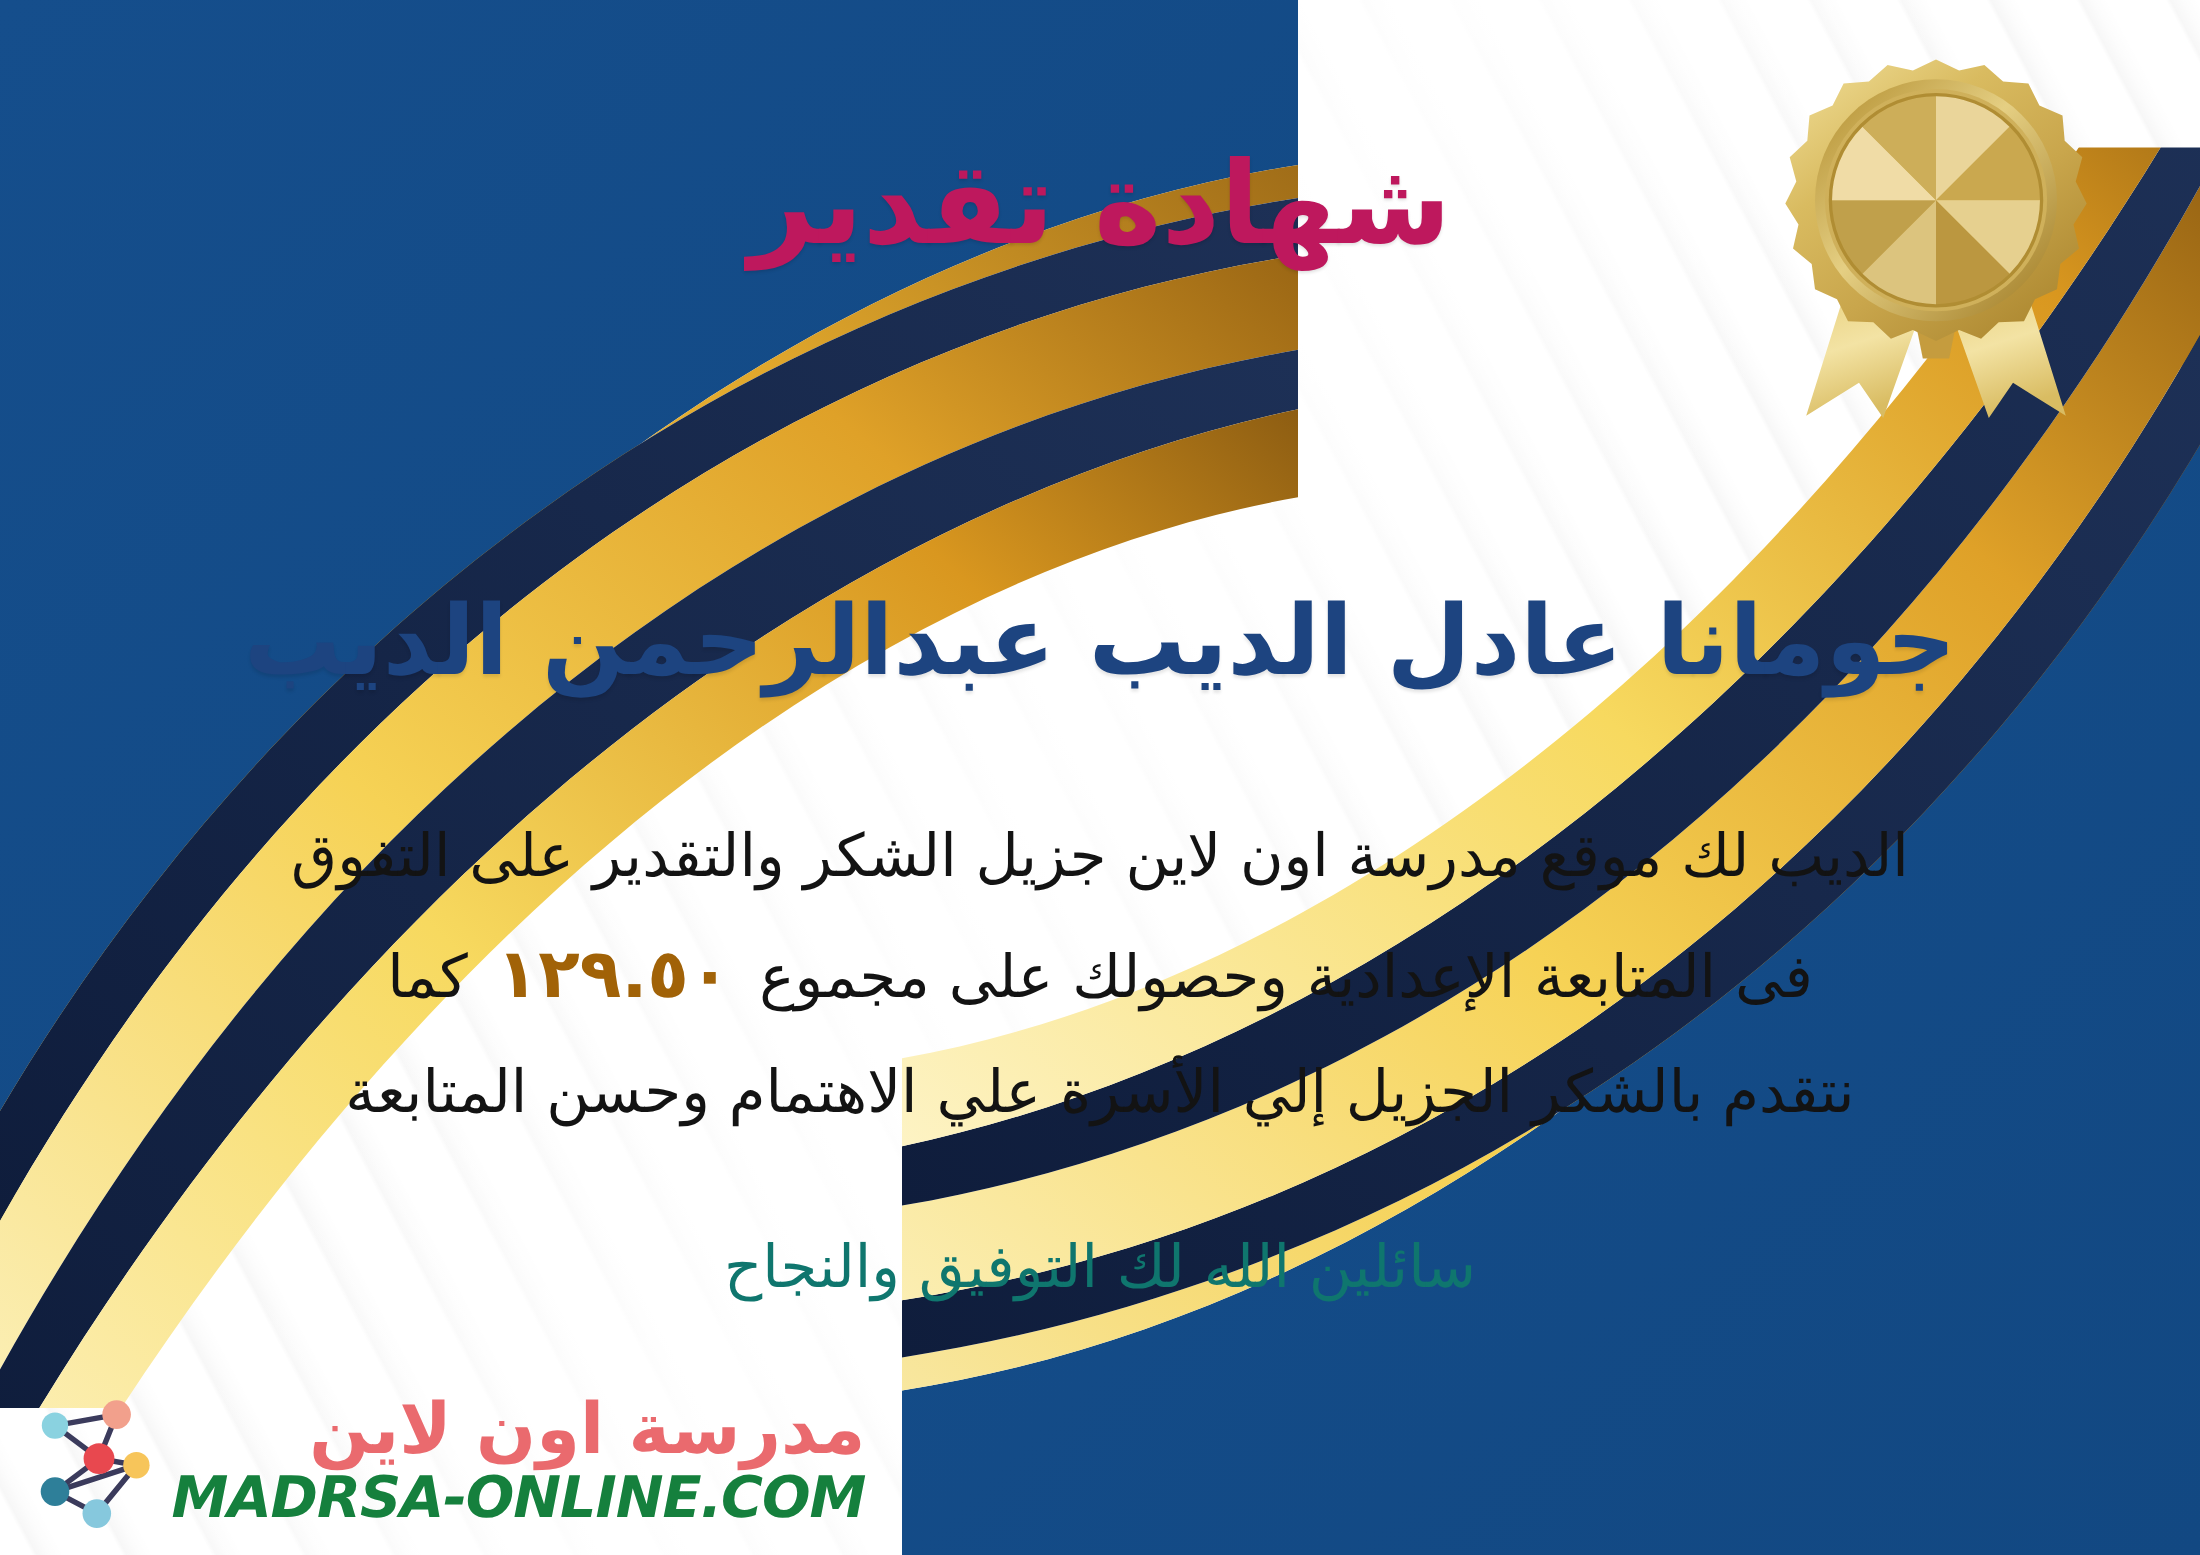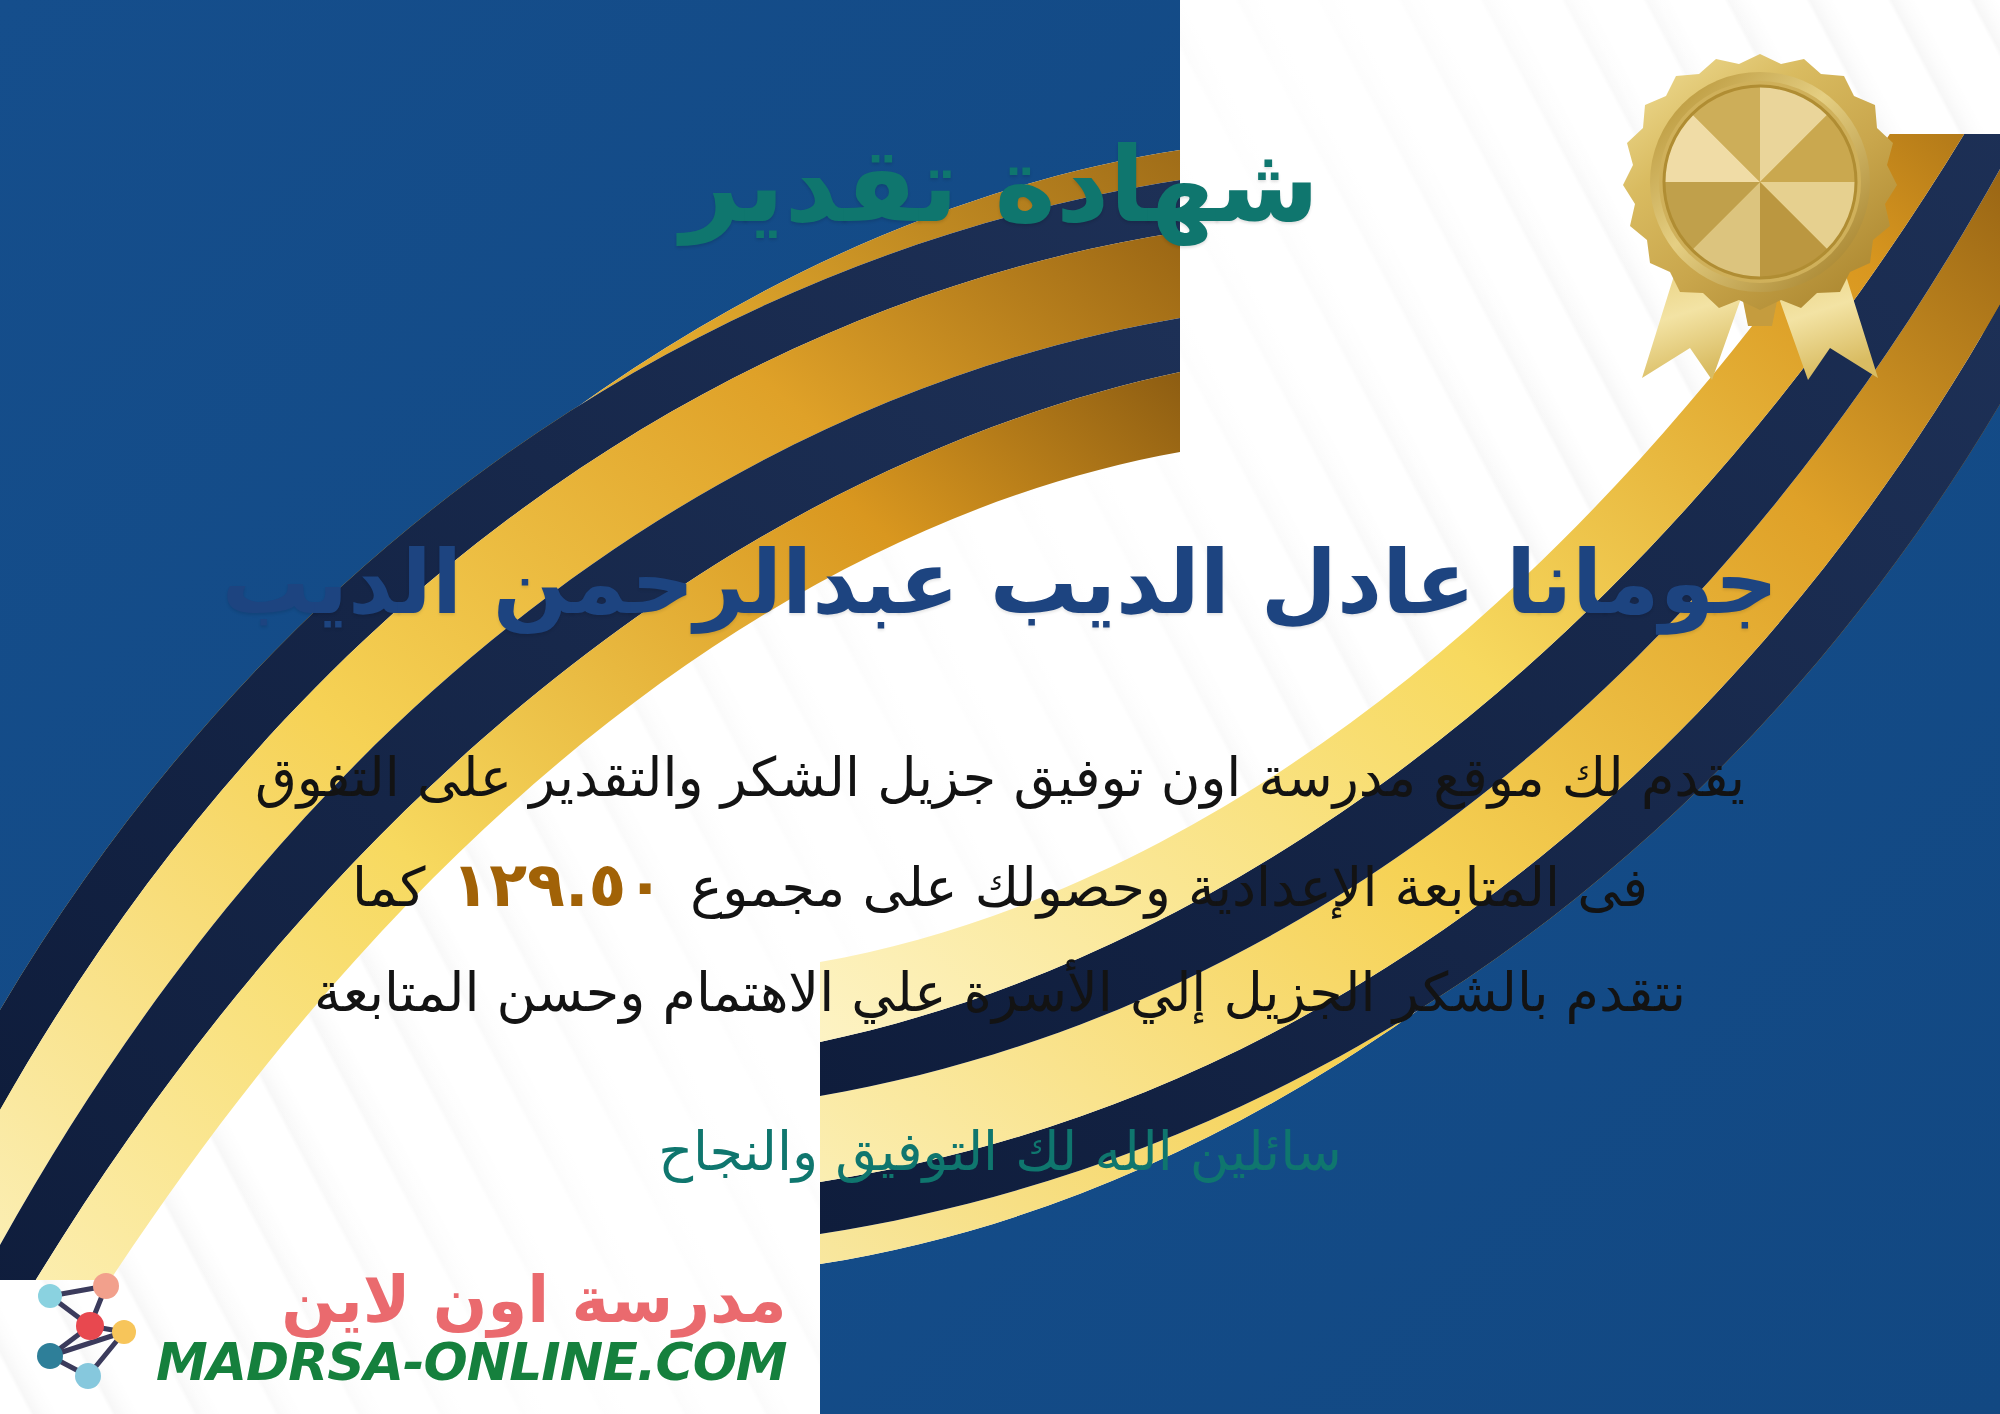--- a/index.html
+++ b/index.html
@@ -64,21 +64,21 @@
   }
 
   .cert-title{
     position:absolute;
     top:128px;
     left:0;
     right:0;
     text-align:center;
     font-size:104px;
     font-weight:700;
-    color:#0f766e;
+    color:#be185d;
     letter-spacing:0px;
     line-height:1.1;
     text-shadow:0 2px 3px rgba(0,0,0,.12);
   }
 
   .recipient-name{
     position:absolute;
     top:532px;
     left:0;
     right:0;
@@ -301,21 +301,21 @@
     </g>
   </svg>
 
   <div class="content">
 
     <div class="cert-title">شهادة تقدير</div>
 
     <div class="recipient-name">جومانا عادل الديب عبدالرحمن الديب</div>
 
     <div class="body-block">
-      <span class="body-line">يقدم لك موقع مدرسة اون توفيق جزيل الشكر  والتقدير على التفوق</span>
+      <span class="body-line">الديب لك موقع مدرسة اون لاين جزيل الشكر  والتقدير على التفوق</span>
       <span class="body-line"><span>فى المتابعة الإعدادية وحصولك على مجموع</span><span class="grade-value">١٢٩.٥٠</span><span>كما</span></span>
       <span class="body-line">نتقدم  بالشكر الجزيل إلي الأسرة علي الاهتمام وحسن المتابعة</span>
     </div>
 
     <div class="closing-line">سائلين الله لك التوفيق  والنجاح</div>
   </div>
 
   <div class="logo">
     <svg class="logo-mark" viewBox="0 0 112 128">
       <g stroke="#3b3b5c" stroke-width="5" stroke-linecap="round" fill="none">

